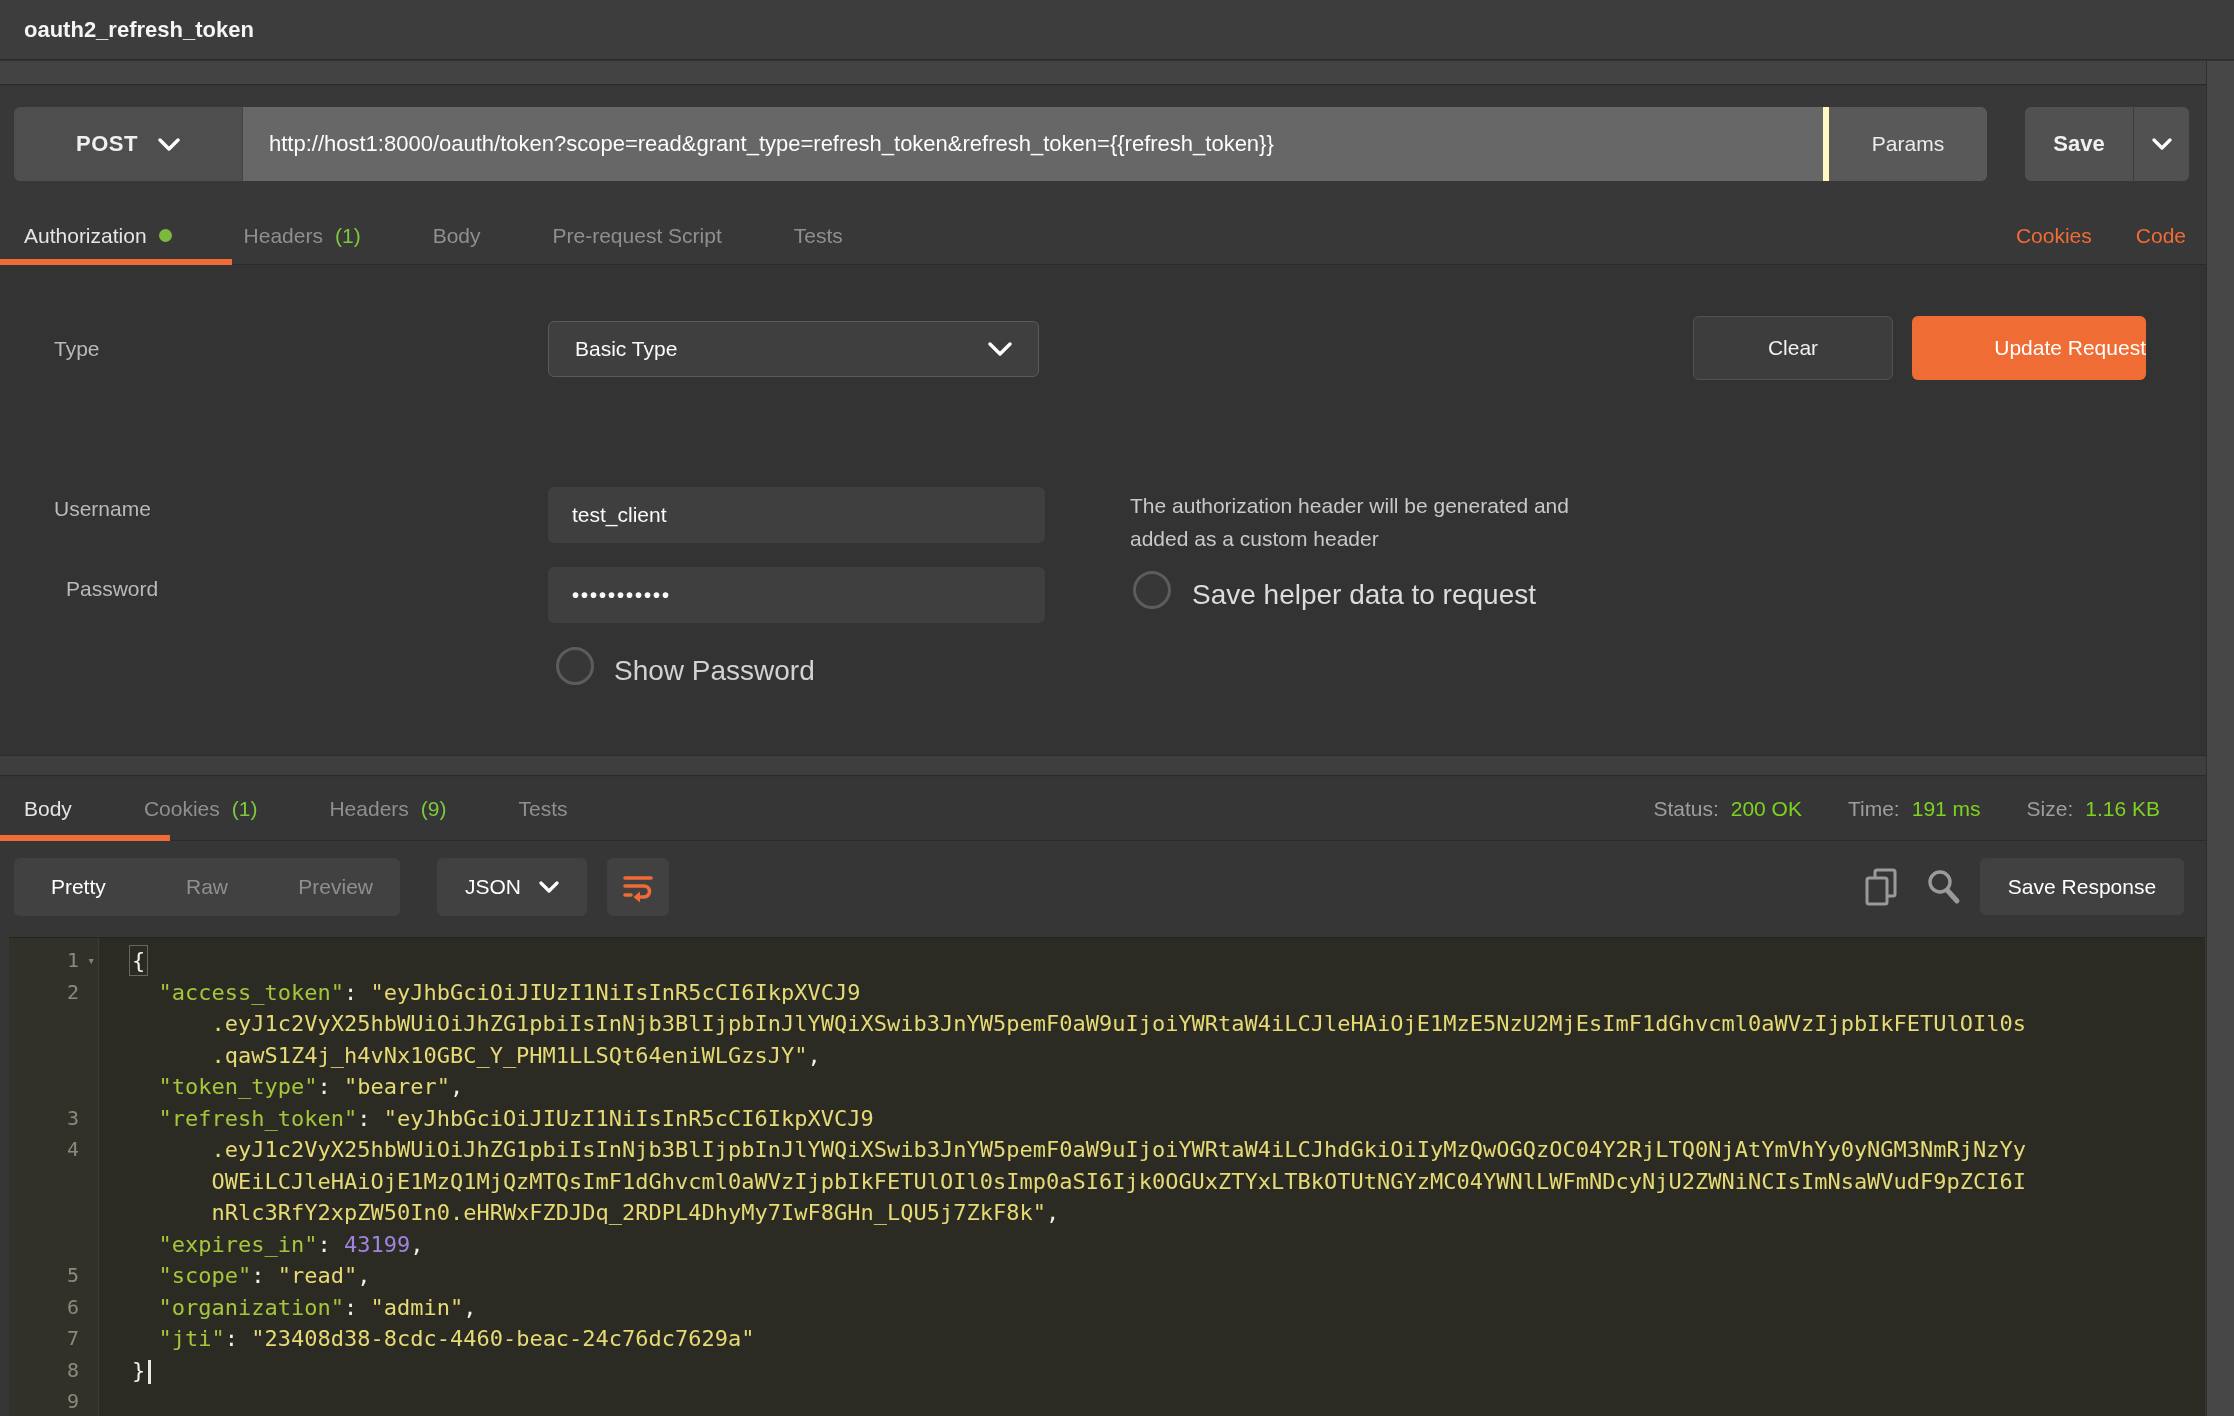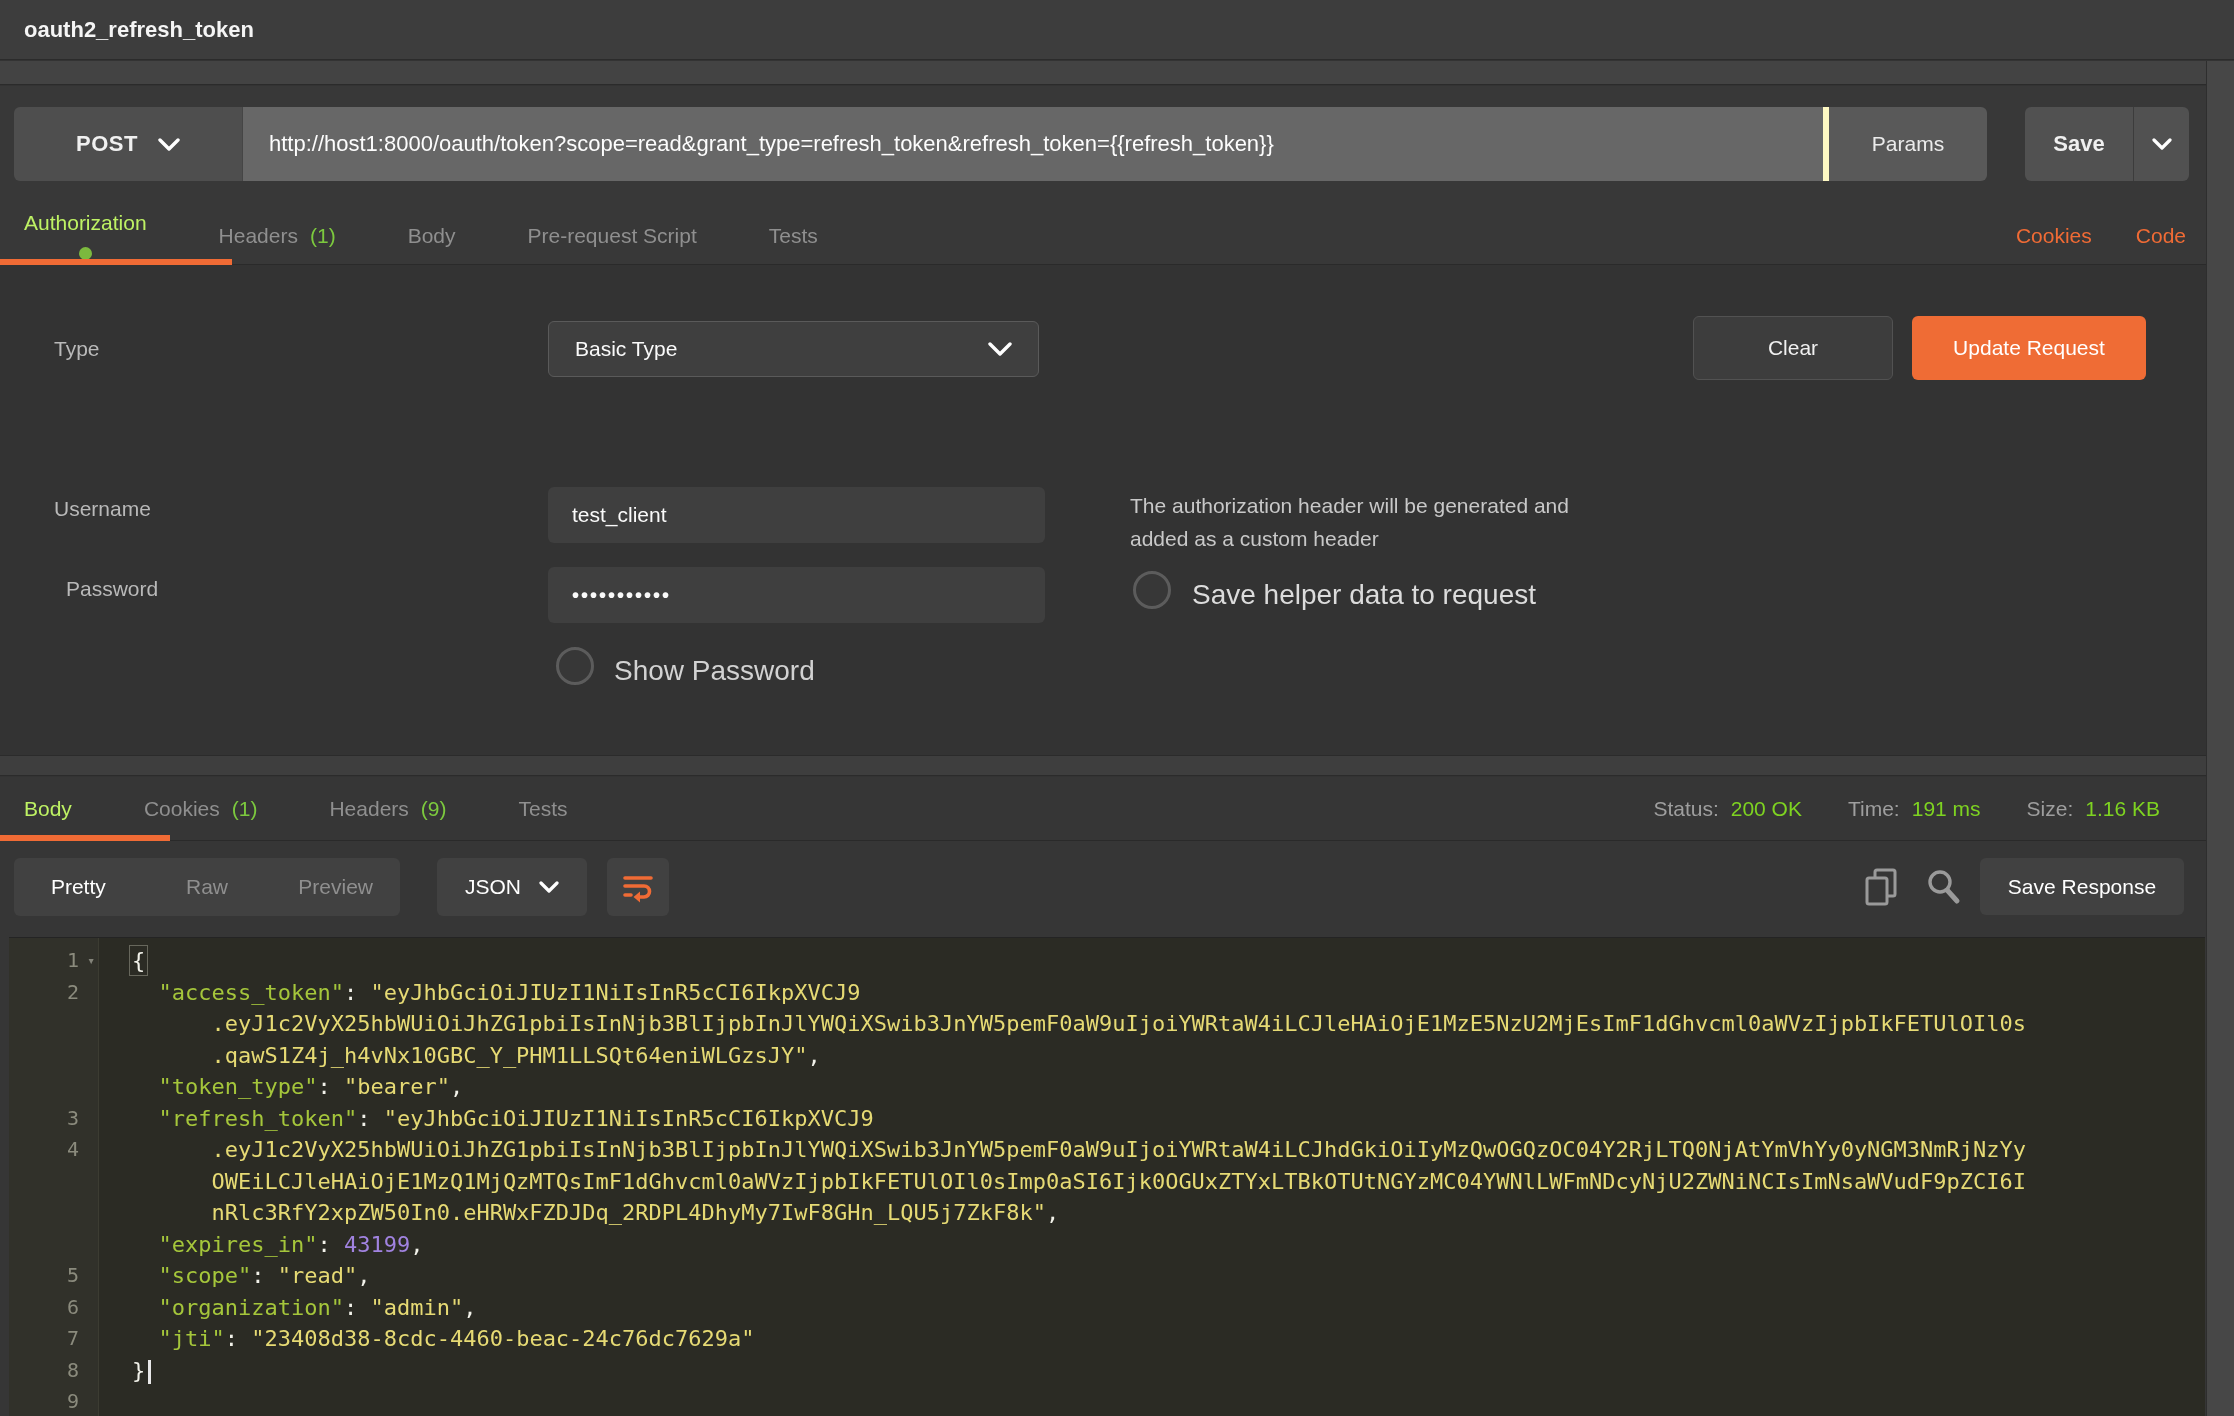--- a/index.html
+++ b/index.html
@@ -49,21 +49,21 @@
   .send-btn .main { flex:1; display:flex; align-items:center; justify-content:center; font-weight:bold; }
   .send-btn .chev { width:56px; display:flex; align-items:center; justify-content:center; border-left:1px solid rgba(255,255,255,0.30); }
   .save-btn { width:164px; background:#515151; }
   .save-btn .main { flex:1; display:flex; align-items:center; justify-content:center; font-weight:bold; }
   .save-btn .chev { width:56px; display:flex; align-items:center; justify-content:center; border-left:1px solid #3c3c3c; }
   
   .tabs-row { position:absolute; left:0; right:0; border-bottom:1px solid #2a2a2a; }
   .req-tabs { top:121px; height:58px; }
   .tabs-inner { display:flex; align-items:center; height:100%; padding-left:24px; }
   .tab { font-size:21px; color:#8f8f8f; margin-right:72px; display:flex; align-items:center; gap:12px; cursor:pointer; white-space:nowrap; }
-  .tab.active { color:#bef264;flex-direction:column; }
+  .tab.active { color:#e5e5e5; }
   .tab .count { color:#7cc93e; }
   .tab .dot { width:13px; height:13px; border-radius:50%; background:#7cb93e; display:inline-block; }
   .active-underline { position:absolute; left:0; bottom:-1px; height:6px; background:#f06b35; }
   .tabs-links { position:absolute; right:20px; top:0; height:100%; display:flex; align-items:center; gap:44px; }
   .tabs-links .link { color:#f06b35; font-size:21px; cursor:pointer; }
   
   .auth-panel { position:absolute; top:265px; left:0; right:28px; height:490px; background:#333333; }
   .form-label { position:absolute; font-size:21px; color:#b9b9b9; }
   .select-box {
     position:absolute; left:548px; top:56px; width:491px; height:56px;
@@ -72,21 +72,21 @@
     font-size:21px; color:#fafafa; cursor:pointer;
   }
   .clear-btn {
     position:absolute; left:1693px; top:51px; width:200px; height:64px;
     background:#3d3d3d; border:1px solid #525252; border-radius:6px;
     display:flex; align-items:center; justify-content:center; font-size:21px; cursor:pointer;text-align:right;
   }
   .update-btn {
     position:absolute; left:1912px; top:51px; width:234px; height:64px;
     background:#ef6c35; border-radius:6px;
-    display:flex; align-items:center; justify-content:center; font-size:21px; color:#fff; cursor:pointer;
+    display:flex; align-items:center; justify-content:flex-end; font-size:21px; color:#fff; cursor:pointer;
   }
   .text-input {
     position:absolute; left:548px; width:497px; height:56px;
     background:#3f3f3f; border:none; border-radius:6px;
     color:#fafafa; font-size:21px; padding:0 24px;
     font-family:"Liberation Sans", sans-serif;
   }
   .pw { letter-spacing:2px; font-size:20px; font-weight:bold; }
   .radio-circle {
     position:absolute; width:38px; height:38px; border-radius:50%;

